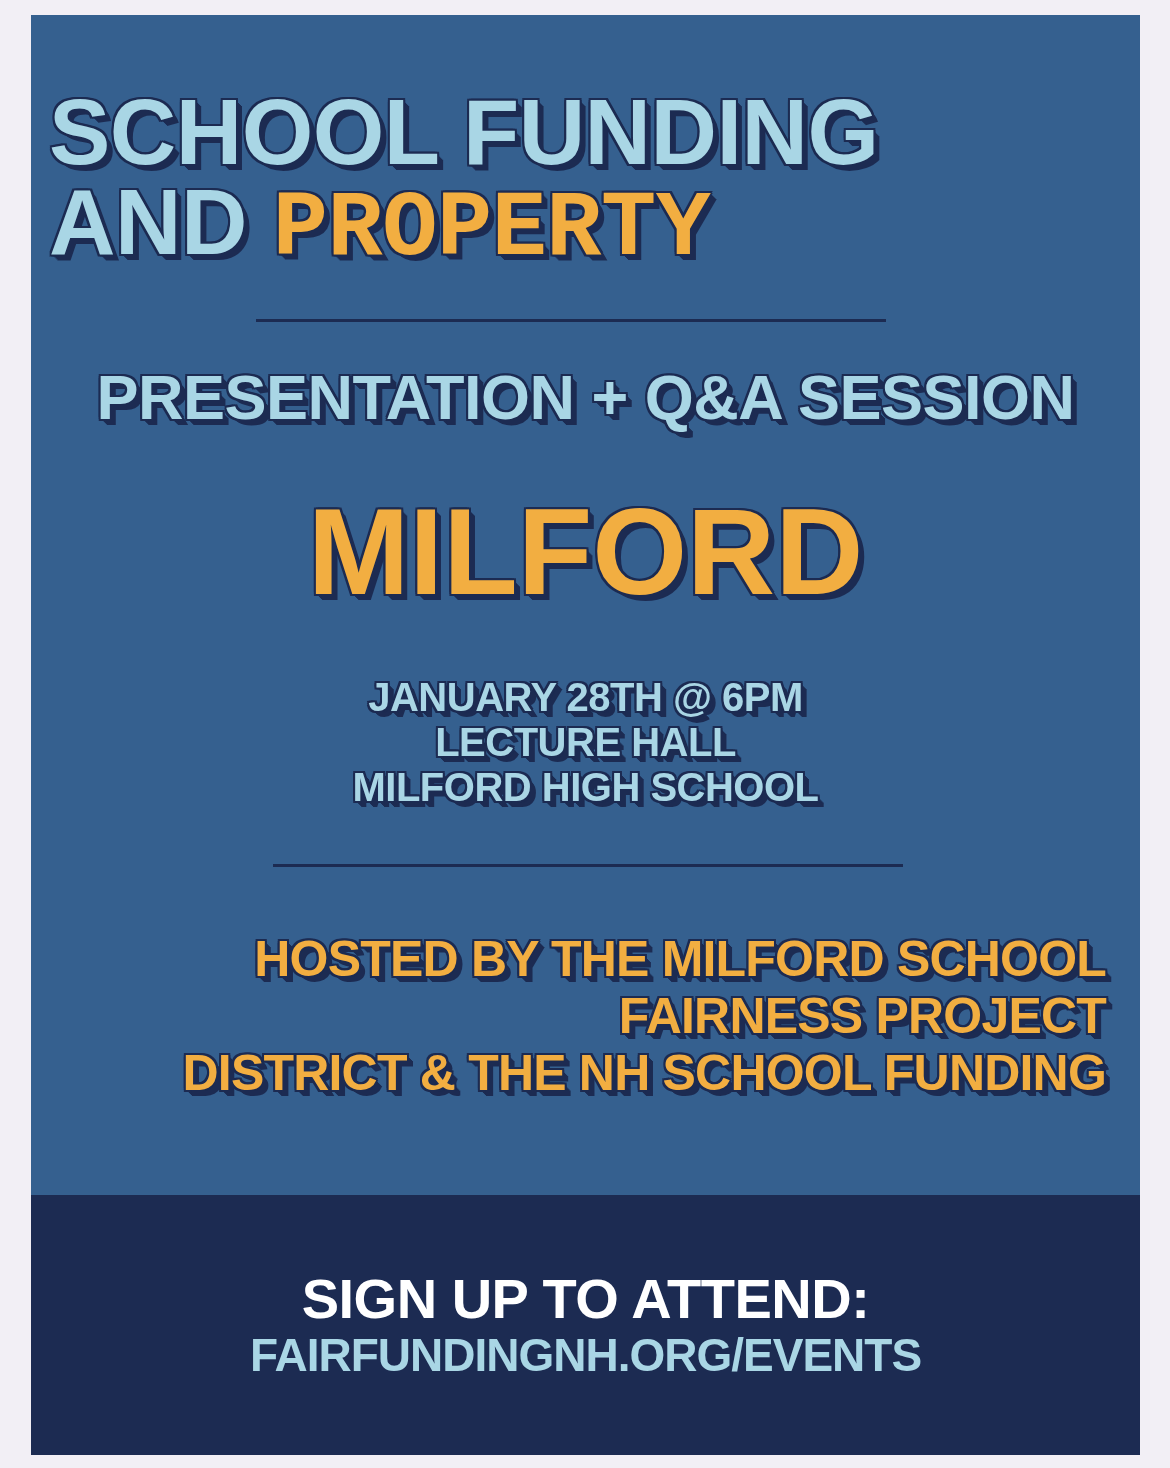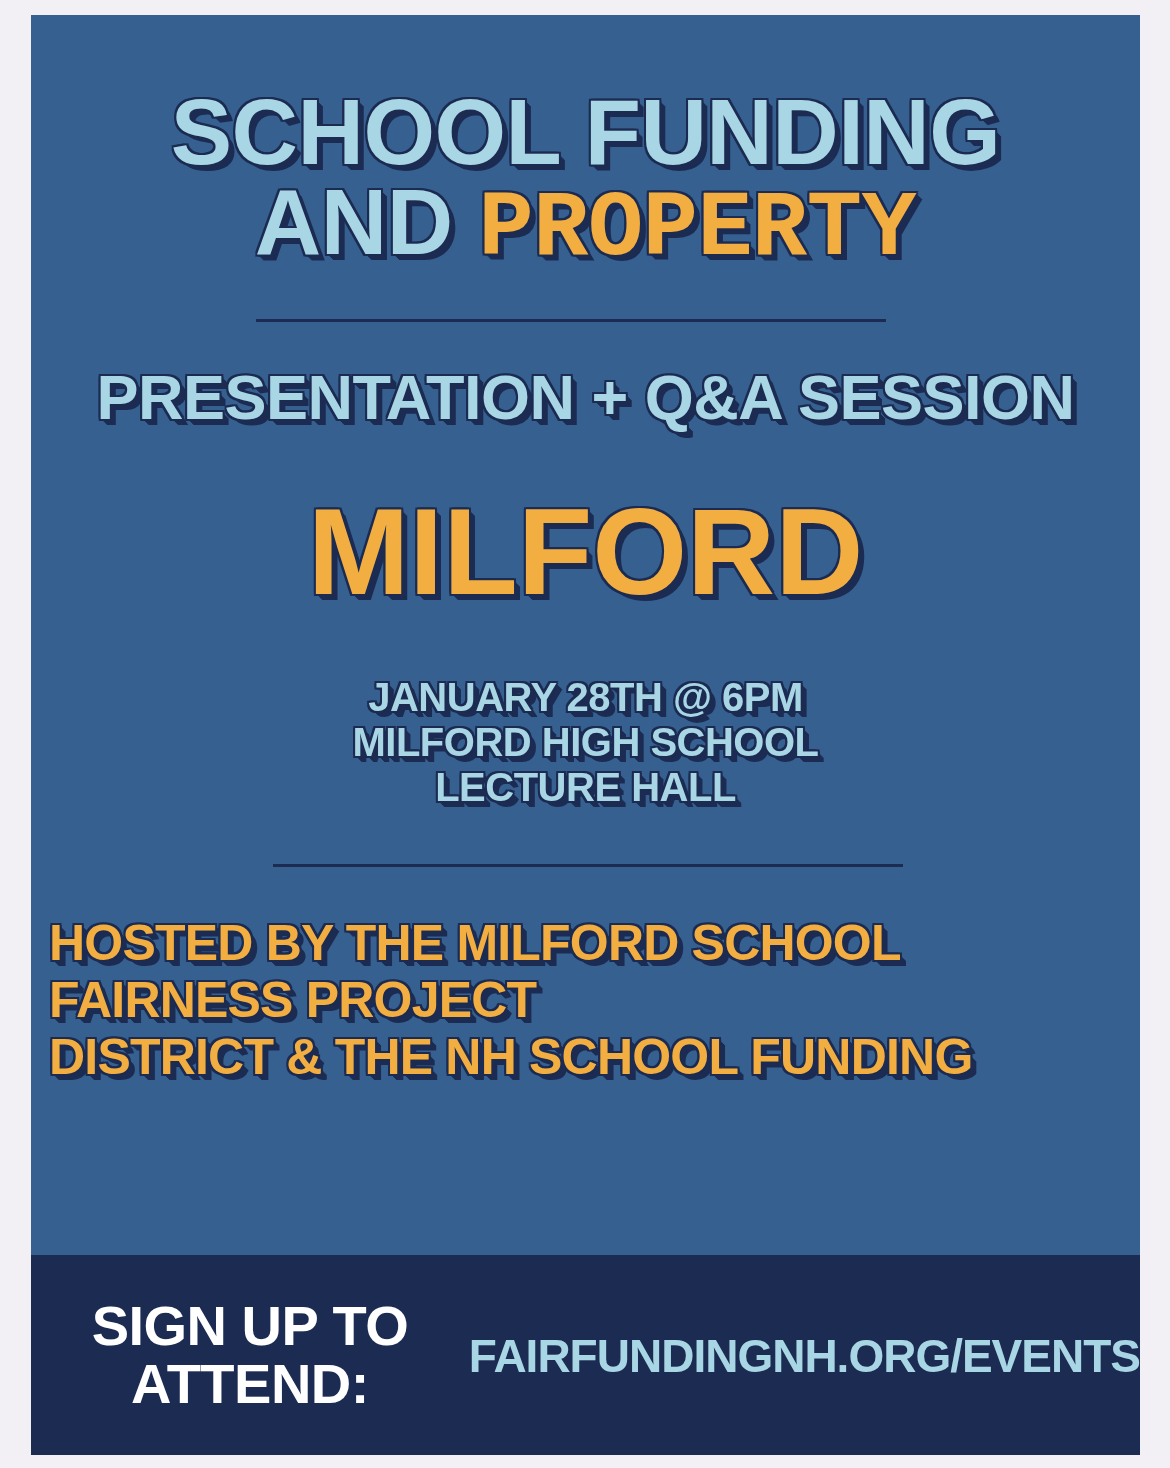--- a/index.html
+++ b/index.html
@@ -62,21 +62,20 @@
   }
 
   .lightblue { color: #a9d6e5; }
   .gold      { color: #f2ae41; }
   .white     { color: #ffffff; }
 
   
   .headline {
     margin: 0;
     padding-top: 72px;
-    text-align: center;
     font-size: 92px;
     line-height: 0.98;
     font-weight: 700;
     letter-spacing: -0.5px;
     text-transform: uppercase;
   }
 
   .headline .line {
     display: block;
   }
@@ -134,39 +133,39 @@
     letter-spacing: -0.5px;
     text-transform: uppercase;
   }
 
   .details .line { display: block; }
 
   .details-gap { height: 54px; }
 
   
   .hosted {
-    margin: 0;
+    margin: 16px;
     padding-top: 48px;
-    text-align: left;
+    text-align: right;
     font-size: 50px;
     line-height: 1.14;
     font-weight: 700;
     letter-spacing: -0.8px;
     text-transform: uppercase;
   }
 
   .hosted .line { display: block; }
 
   
   .footer {
     flex: 0 0 auto;
-    height: 200px;
+    height: 260px;
     background: #1c2b52;
     display: flex;
-    flex-direction: row;
+    flex-direction: column;
     align-items: center;
     justify-content: center;
     box-sizing: border-box;
   }
 
   .footer-cta {
     margin: 0;
     font-size: 56px;
     line-height: 1.04;
     font-weight: 700;
@@ -201,22 +200,22 @@
       </h1>
 
       <hr class="divider divider-top">
 
       <h2 class="subtitle lightblue shadowed">PRESENTATION + Q&amp;A SESSION</h2>
 
       <h2 class="town gold shadowed">MILFORD</h2>
 
       <div class="details lightblue shadowed">
         <span class="line">JANUARY 28TH @ 6PM</span>
+        <span class="line">LECTURE HALL</span>
         <span class="line">MILFORD HIGH SCHOOL</span>
-        <span class="line">LECTURE HALL</span>
       </div>
 
       <div class="details-gap"></div>
 
       <hr class="divider divider-bottom">
 
       <div class="hosted gold shadowed">
         <span class="line">HOSTED BY THE MILFORD SCHOOL</span>
         <span class="line">FAIRNESS PROJECT</span>
         <span class="line">DISTRICT &amp; THE NH SCHOOL FUNDING</span>

